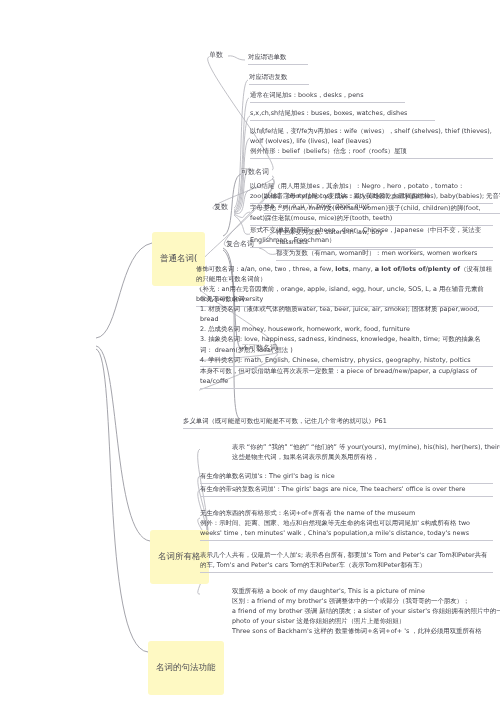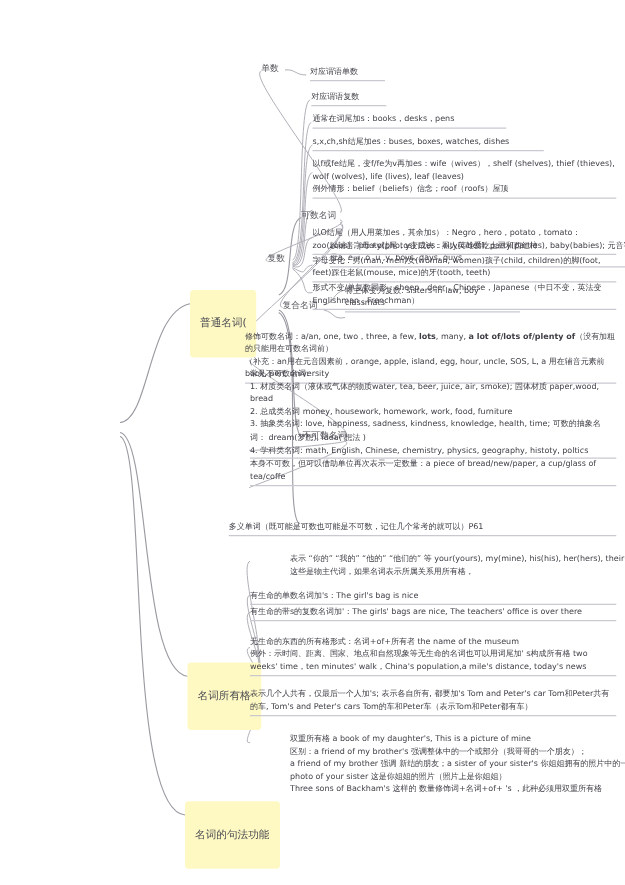--- a/index.html
+++ b/index.html
@@ -118,20 +118,21 @@
   <div class="node leaf" style="left:264px;top:159px;width:243px;margin-top:32px;">以辅音字母+y结尾，y变成es：city(cities), party(parties), baby(babies); 元音字母a, e, i, o ,u ,y, boys, days, guys</div>
 
   <div class="node leaf" style="left:250px;top:181px;width:243px;">以O结尾（用人用菜加es，其余加s）：Negro，hero，potato，tomato：zoo(zoos)，photo(photos) 口诀：黑人英雄爱吃土豆和西红柿</div>
 
   <div class="node leaf" style="left:250px;top:203px;width:243px;">字母变化：男(man, men)女(woman, women)孩子(child, children)的脚(foot, feet)踩住老鼠(mouse, mice)的牙(tooth, teeth)</div>
 
   <div class="node leaf" style="left:250px;top:225px;width:243px;">形式不变/单复数同形：sheep，deer，Chinese，Japanese（中日不变，英法变 Englishman，Frenchman）</div>
 
   <div class="node leaf" style="left:276px;top:227px;width:140px;">将主体变为复数: sisters-in-law, boy classmats</div>
 
+  <div class="node leaf" style="left:276px;top:248px;width:217px;">都变为复数（有man, woman时）：men workers, women workers</div>
 
   <div class="node leaf" style="left:196px;top:264px;width:297px;white-space:pre-line;">修饰可数名词：a/an, one, two，three, a few, <b>lots</b>, many, <b>a lot of/lots of/plenty of</b>（没有加粗的只能用在可数名词前）
 （补充：an用在元音因素前，orange, apple, island, egg, hour, uncle, SOS, L, a 用在辅音元素前 book, pen, university</div>
 
   <div class="node leaf" style="left:200px;top:294px;width:293px;white-space:pre-line;">常见不可数名词:
 1. 材质类名词（液体或气体的物质water, tea, beer, juice, air, smoke); 固体材质 paper,wood, bread
 2. 总成类名词 money, housework, homework, work, food, furniture
 3. 抽象类名词: love, happiness, sadness, kindness, knowledge, health, time; 可数的抽象名词： dream(梦想), idea( 想法 )
 4. 学科类名词: math, English, Chinese, chemistry, physics, geography, histoty, poltics</div>
 

